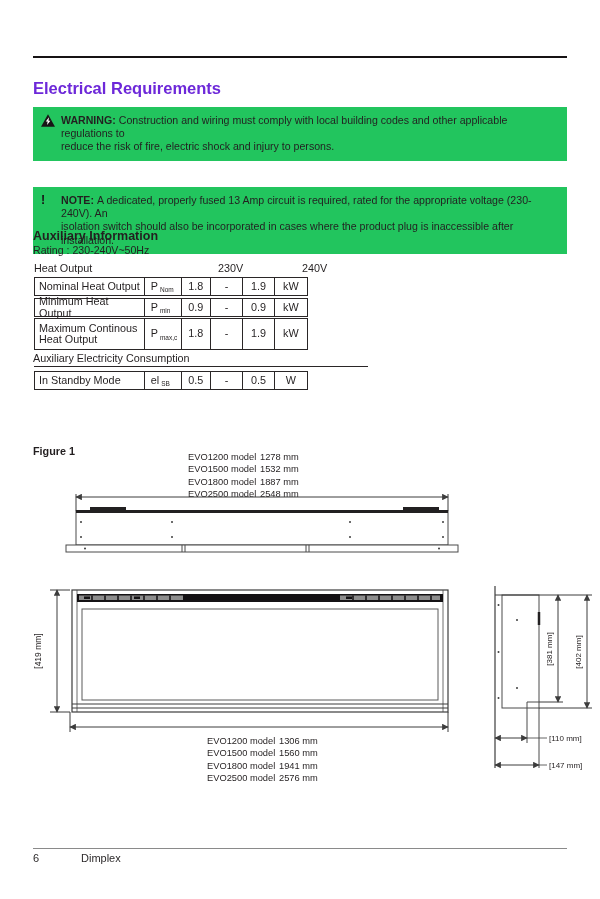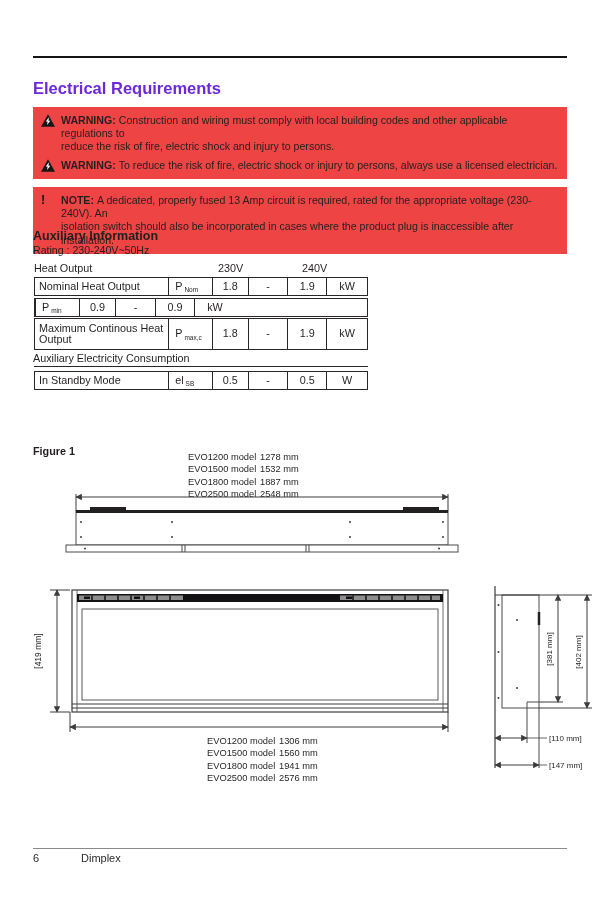--- a/index.html
+++ b/index.html
@@ -4,31 +4,31 @@
 <style>
   html,body{margin:0;padding:0;background:#fff;}
   .page{
     position:relative;width:600px;height:899px;background:#ffffff;overflow:hidden;
     font-family:"Liberation Sans","DejaVu Sans",sans-serif;color:#231f20;
   }
   .abs{position:absolute;}
   .doc-title{left:33px;top:28px;font-size:21.5px;font-weight:400;color:#2d2a2b;letter-spacing:.2px;}
   .title-rule{left:33px;top:56px;width:534px;height:2px;background:#161314;}
   .h2{font-size:16.5px;font-weight:700;color:#6d28d9;}
-  .callout{left:33px;width:534px;background:#ef4444;display:flex;align-items:flex-start;
+  .callout{left:33px;width:534px;background:#22c55e;display:flex;align-items:flex-start;
     padding:7px 8px;box-sizing:border-box;font-size:10.6px;line-height:13.2px;}
   .callout .cicon{flex:0 0 20px;padding-top:0px;}
   .callout .ctext{flex:1;white-space:pre-line;}
   .wlabel{font-weight:700;margin-right:3px;}
   .bang{font-weight:700;font-size:12.5px;line-height:12px;color:#161314;}
   .h3{font-size:12.5px;font-weight:700;}
   .small{font-size:10.6px;}
   .thead-label{font-size:10.8px;font-weight:400;text-align:center;}
   .thead-col{font-size:10.8px;}
-  .trow{position:absolute;left:34px;width:334px;border:1px solid #2a2627;display:flex;box-sizing:border-box;background:#fff;}
+  .trow{position:absolute;left:34px;width:274px;border:1px solid #2a2627;display:flex;box-sizing:border-box;background:#fff;}
   .tc{border-left:1px solid #2a2627;display:flex;align-items:center;justify-content:center;
       font-size:10.8px;line-height:11.5px;box-sizing:border-box;}
   .tc.lab{border-left:none;justify-content:flex-start;padding-left:4px;width:134px;}
   .tc.sym{width:44px;justify-content:flex-start;padding-left:6px;}
   .tc.c1{width:36px;}
   .tc.c2{width:40px;}
   .tc.c3{width:39px;}
   .tc.unit{width:41px;}
   .sub{font-size:6.5px;position:relative;top:3.5px;margin-left:2px;}
   .aux-rule{left:34px;top:366px;width:334px;height:1px;background:#2a2627;}
@@ -56,29 +56,20 @@
     <span class="cicon">
       <svg width="14" height="13" viewBox="0 0 20 18">
         <path d="M10 0 L20 18 H0 Z" fill="#181516"></path>
         <path d="M11.4 4.5 L6.8 10.4 h2.7 L8.6 15.4 L13.4 9.2 h-2.7 Z" fill="#ffffff"></path>
       </svg>
     </span>
     <div class="ctext"><span class="wlabel">WARNING:</span><span>Construction and wiring must comply with local building codes and other applicable regulations to
 reduce the risk of fire, electric shock and injury to persons.</span></div>
   </div>
 
-  <div class="abs callout" style="top:152px;">
-    <span class="cicon">
-      <svg width="14" height="13" viewBox="0 0 20 18">
-        <path d="M10 0 L20 18 H0 Z" fill="#181516"></path>
-        <path d="M11.4 4.5 L6.8 10.4 h2.7 L8.6 15.4 L13.4 9.2 h-2.7 Z" fill="#ffffff"></path>
-      </svg>
-    </span>
-    <div class="ctext"><span class="wlabel">WARNING:</span><span>To reduce the risk of fire, electric shock or injury to persons, always use a licensed electrician.</span></div>
-  </div>
 
   <div class="abs callout" style="top:187px;">
     <span class="cicon bang">!</span>
     <div class="ctext"><span class="wlabel">NOTE:</span><span>A dedicated, properly fused 13 Amp circuit is required, rated for the appropriate voltage (230-240V). An
 isolation switch should also be incorporated in cases where the product plug is inaccessible after installation.</span></div>
   </div>
 
   <div class="abs h3" style="left:33px;top:229px;">Auxiliary Information</div>
   <div class="abs small" style="left:33px;top:244px;">Rating : 230-240V~50Hz</div>
 
@@ -92,20 +83,21 @@
         <span>P</span>
         <span class="sub">Nom</span>
       </div>
     <div class="tc c1">1.8</div>
     <div class="tc c2">-</div>
     <div class="tc c3">1.9</div>
     <div class="tc unit">kW</div>
   </div>
 
   <div class="trow" style="top:298px;height:19px;">
+    <div class="tc lab">Minimum Heat Output</div>
     <div class="tc sym">
         <span>P</span>
         <span class="sub">min</span>
       </div>
     <div class="tc c1">0.9</div>
     <div class="tc c2">-</div>
     <div class="tc c3">0.9</div>
     <div class="tc unit">kW</div>
   </div>
 

